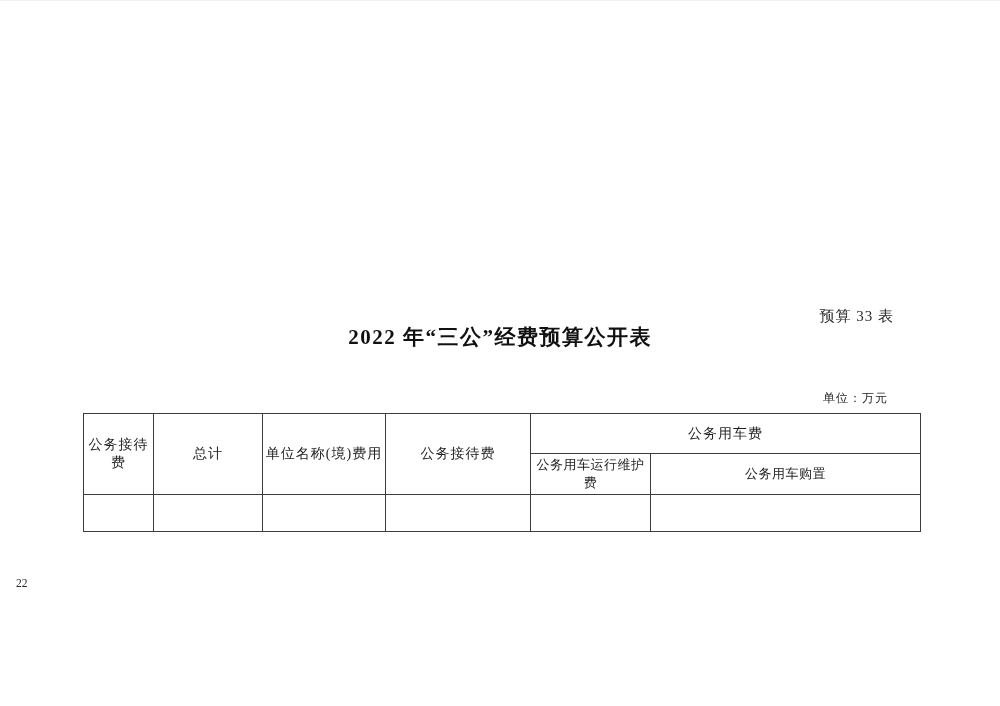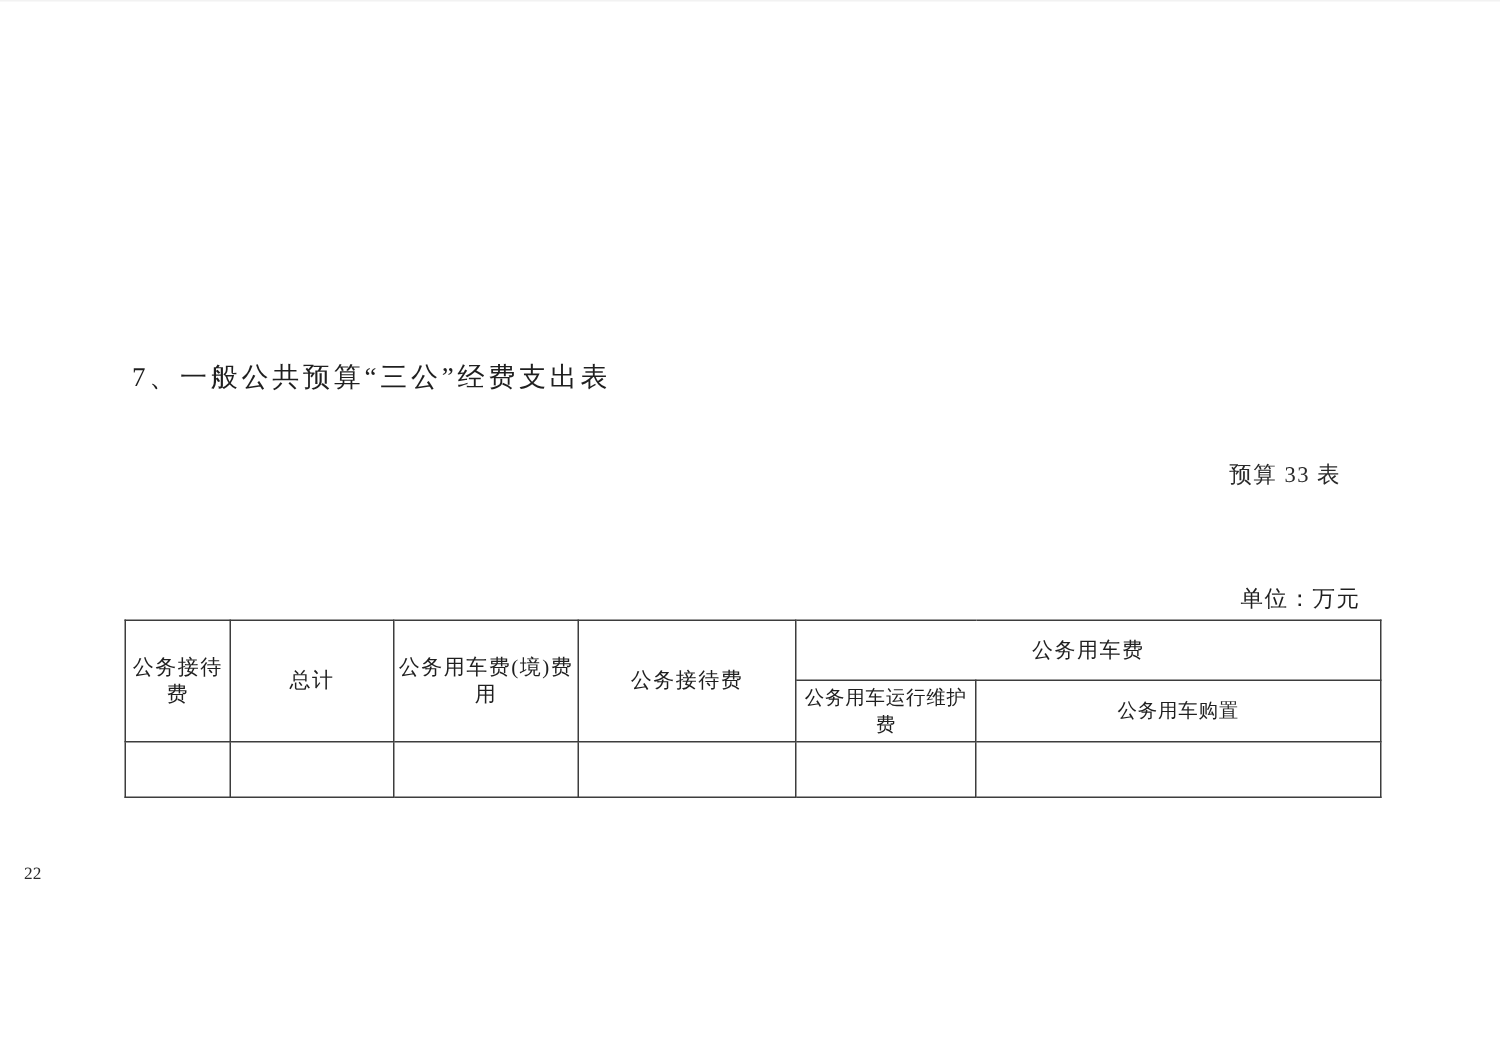--- a/index.html
+++ b/index.html
@@ -41,22 +41,22 @@
     width: 100%;
     text-align: center;
     font-size: 21px;
     font-weight: bold;
     letter-spacing: 1.5px;
     color: #111111;
   }
   .unit-note {
     position: absolute;
     top: 389px;
-    right: 93px;
-    font-size: 15px;
+    right: 112px;
+    font-size: 12px;
     letter-spacing: 1px;
     color: #1f1f1f;
   }
   table.budget-table {
     position: absolute;
     left: 83px;
     top: 412px;
     width: 837px;
     border-collapse: collapse;
     table-layout: fixed;
@@ -85,41 +85,41 @@
     text-align: left;
     font-size: 11.5px;
     color: #2a2a2a;
   }
 </style>
 </head>
 <body>
 
 <div class="page">
 
-  <div class="section-heading">7、一般公共预算“三公”经费支出表</div>
 
   <div class="table-label">预算 33 表</div>
 
+  <div class="doc-title">2022 年“三公”经费预算公开表</div>
 
   <div class="unit-note">单位：万元</div>
 
   <table class="budget-table">
     <colgroup>
       <col style="width:70px">
       <col style="width:109px">
       <col style="width:123px">
       <col style="width:145px">
       <col style="width:120px">
       <col style="width:270px">
     </colgroup>
     <thead>
       <tr class="head-row-1">
         <th rowspan="2">公务接待费</th>
         <th rowspan="2">总计</th>
-        <th rowspan="2">公务用车费(境)费用</th>
+        <th rowspan="2">单位名称(境)费用</th>
         <th rowspan="2">公务接待费</th>
         <th colspan="2">公务用车费</th>
       </tr>
       <tr class="head-row-2">
         <th class="sub">公务用车运行维护费</th>
         <th class="sub">公务用车购置</th>
       </tr>
     </thead>
     <tbody>
       <tr class="data-row">

